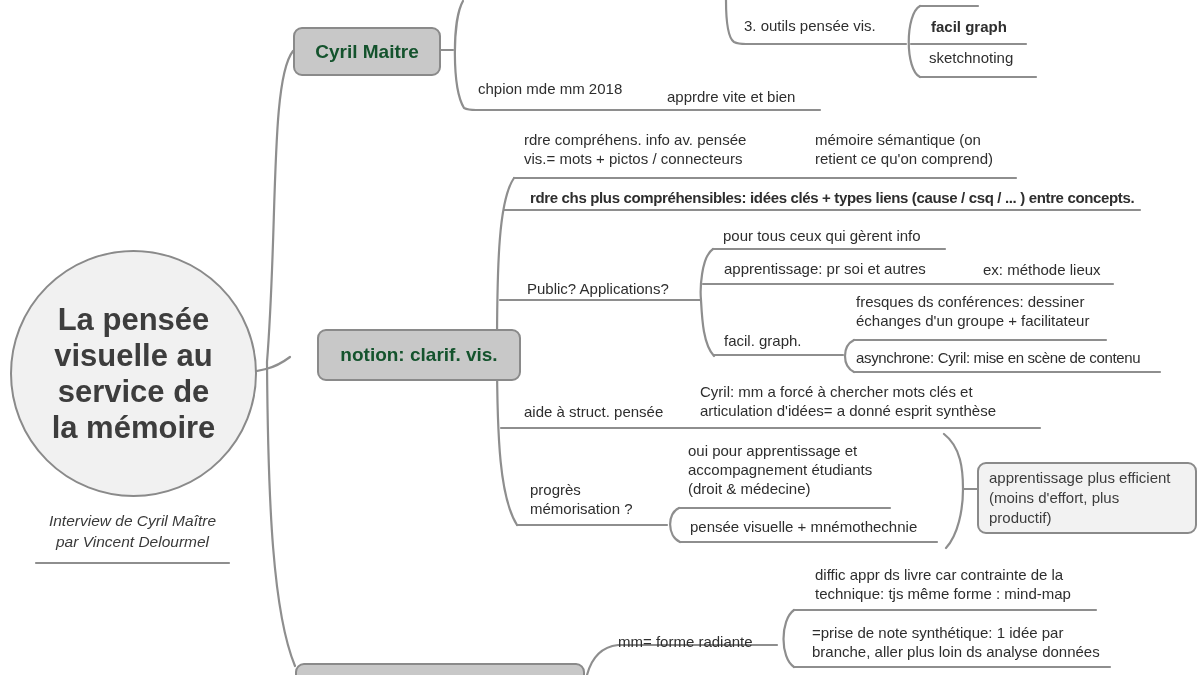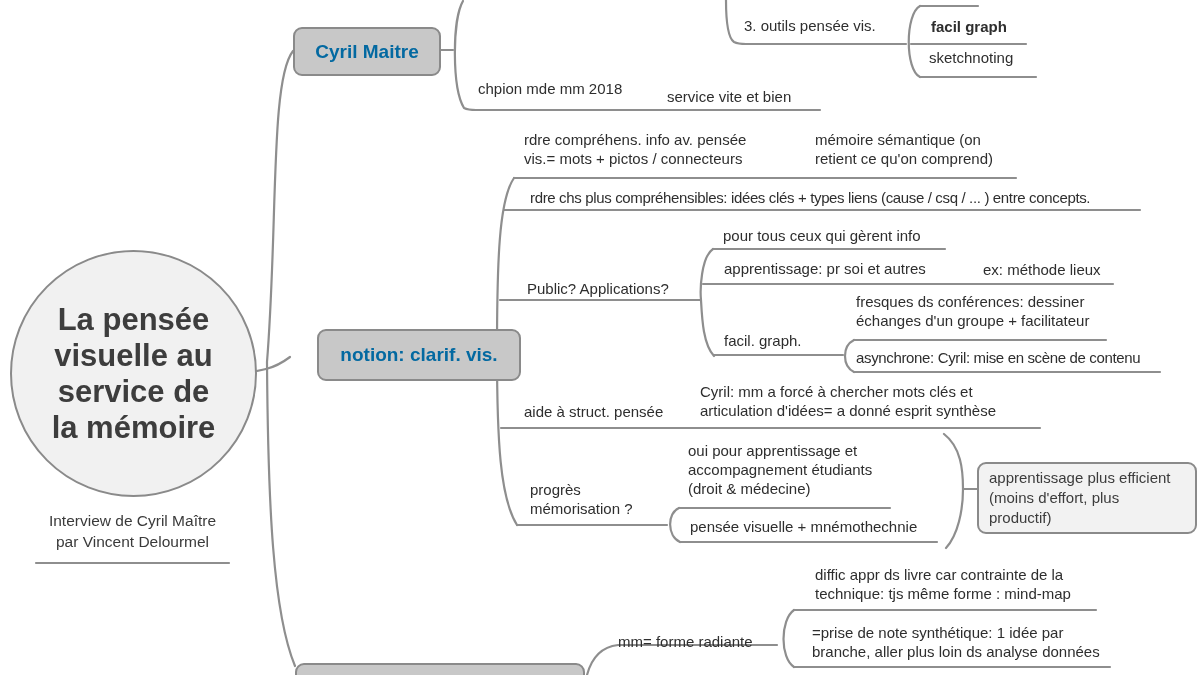--- a/index.html
+++ b/index.html
@@ -4,30 +4,30 @@
 <style>
   html,body{margin:0;padding:0;background:#fff;}
   #canvas{position:relative;width:1200px;height:675px;overflow:hidden;background:#fff;
           font-family:"Liberation Sans","DejaVu Sans",sans-serif;}
   svg.wires{position:absolute;left:0;top:0;width:1200px;height:675px;}
   svg.wires path, svg.wires line{fill:none;stroke:var(--line);stroke-width:2.2;stroke-linecap:round;}
   .label{position:absolute;white-space:pre-line;font-size:15px;line-height:19px;color:var(--text);}
   .tight{letter-spacing:-0.35px;}
   .nodebox{position:absolute;background:var(--node_fill);border:2.4px solid var(--node_border);
            border-radius:9px;display:flex;align-items:center;justify-content:center;
-           font-weight:bold;font-size:19px;color:#0369a1;}
+           font-weight:bold;font-size:19px;color:#14532d;}
   .callout{position:absolute;background:var(--callout_fill);border:2.2px solid var(--node_border);
            border-radius:9px;display:flex;align-items:center;padding:4px 10px;
            font-size:15px;line-height:20px;color:#3c3c3c;white-space:pre-line;}
   .circle{position:absolute;left:10px;top:250px;width:243px;height:243px;border-radius:50%;
           background:var(--circle_fill);border:2.6px solid var(--node_border);
           display:flex;align-items:center;justify-content:center;text-align:center;
           font-weight:bold;font-size:31px;line-height:36px;color:#3d3d3d;white-space:pre-line;}
   .caption{position:absolute;left:30px;top:510px;width:205px;text-align:center;
-           font-size:15.5px;line-height:21px;color:#3a3a3a;white-space:pre-line;}
+           font-style:italic;font-size:15.5px;line-height:21px;color:#3a3a3a;white-space:pre-line;}
 </style>
 </head>
 <body>
 
 <div id="canvas">
 
   <svg class="wires">
 
     <path d="M 293,51 C 270,80 278,225 267,362 C 268,505 273,613 295,666"></path>
     <path d="M 252,372 L 266,369"></path>
@@ -77,27 +77,27 @@
 par Vincent Delourmel</div>
 
   <div class="nodebox" style="left:293px;top:27px;width:144px;height:45px;">Cyril Maitre</div>
   <div class="nodebox" style="left:290px;top:329px;width:200px;height:48px;margin-left:27px;">notion: clarif. vis.</div>
   <div class="nodebox" style="left:295px;top:663px;width:286px;height:40px;"></div>
 
   <div class="label" style="left:744px;top:16px;">3. outils pensée vis.</div>
   <div class="label" style="left:931px;top:17px;font-weight:bold;">facil graph</div>
   <div class="label" style="left:929px;top:48px;">sketchnoting</div>
   <div class="label" style="left:478px;top:79px;">chpion mde mm 2018</div>
-  <div class="label" style="left:667px;top:87px;">service vite et bien</div>
+  <div class="label" style="left:667px;top:87px;">apprdre vite et bien</div>
 
   <div class="label" style="left:524px;top:130px;">rdre compréhens. info av.  pensée
 vis.= mots + pictos / connecteurs</div>
   <div class="label" style="left:815px;top:130px;">mémoire sémantique (on
 retient ce qu'on comprend)</div>
-  <div class="label tight" style="left:530px;top:188px;">rdre chs plus compréhensibles: idées clés + types liens (cause / csq / ... ) entre concepts.</div>
+  <div class="label tight" style="left:530px;top:188px;font-weight:bold;">rdre chs plus compréhensibles: idées clés + types liens (cause / csq / ... ) entre concepts.</div>
   <div class="label" style="left:723px;top:226px;">pour tous ceux qui gèrent info</div>
   <div class="label" style="left:724px;top:259px;">apprentissage: pr soi et autres</div>
   <div class="label" style="left:983px;top:260px;">ex: méthode lieux</div>
   <div class="label" style="left:527px;top:279px;">Public? Applications?</div>
   <div class="label" style="left:856px;top:292px;">fresques ds conférences: dessiner
 échanges d'un groupe + facilitateur</div>
   <div class="label" style="left:724px;top:331px;">facil. graph.</div>
   <div class="label tight" style="left:856px;top:348px;">asynchrone: Cyril: mise en scène de contenu</div>
   <div class="label" style="left:700px;top:382px;">Cyril: mm a forcé à chercher mots clés et
 articulation d'idées= a donné esprit synthèse</div>

